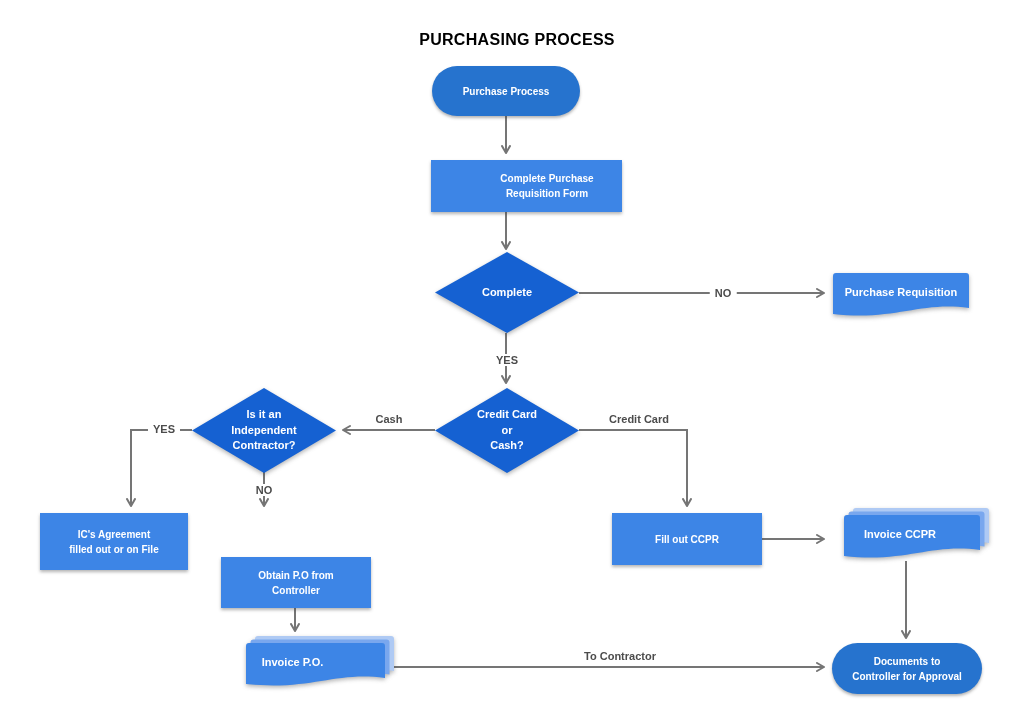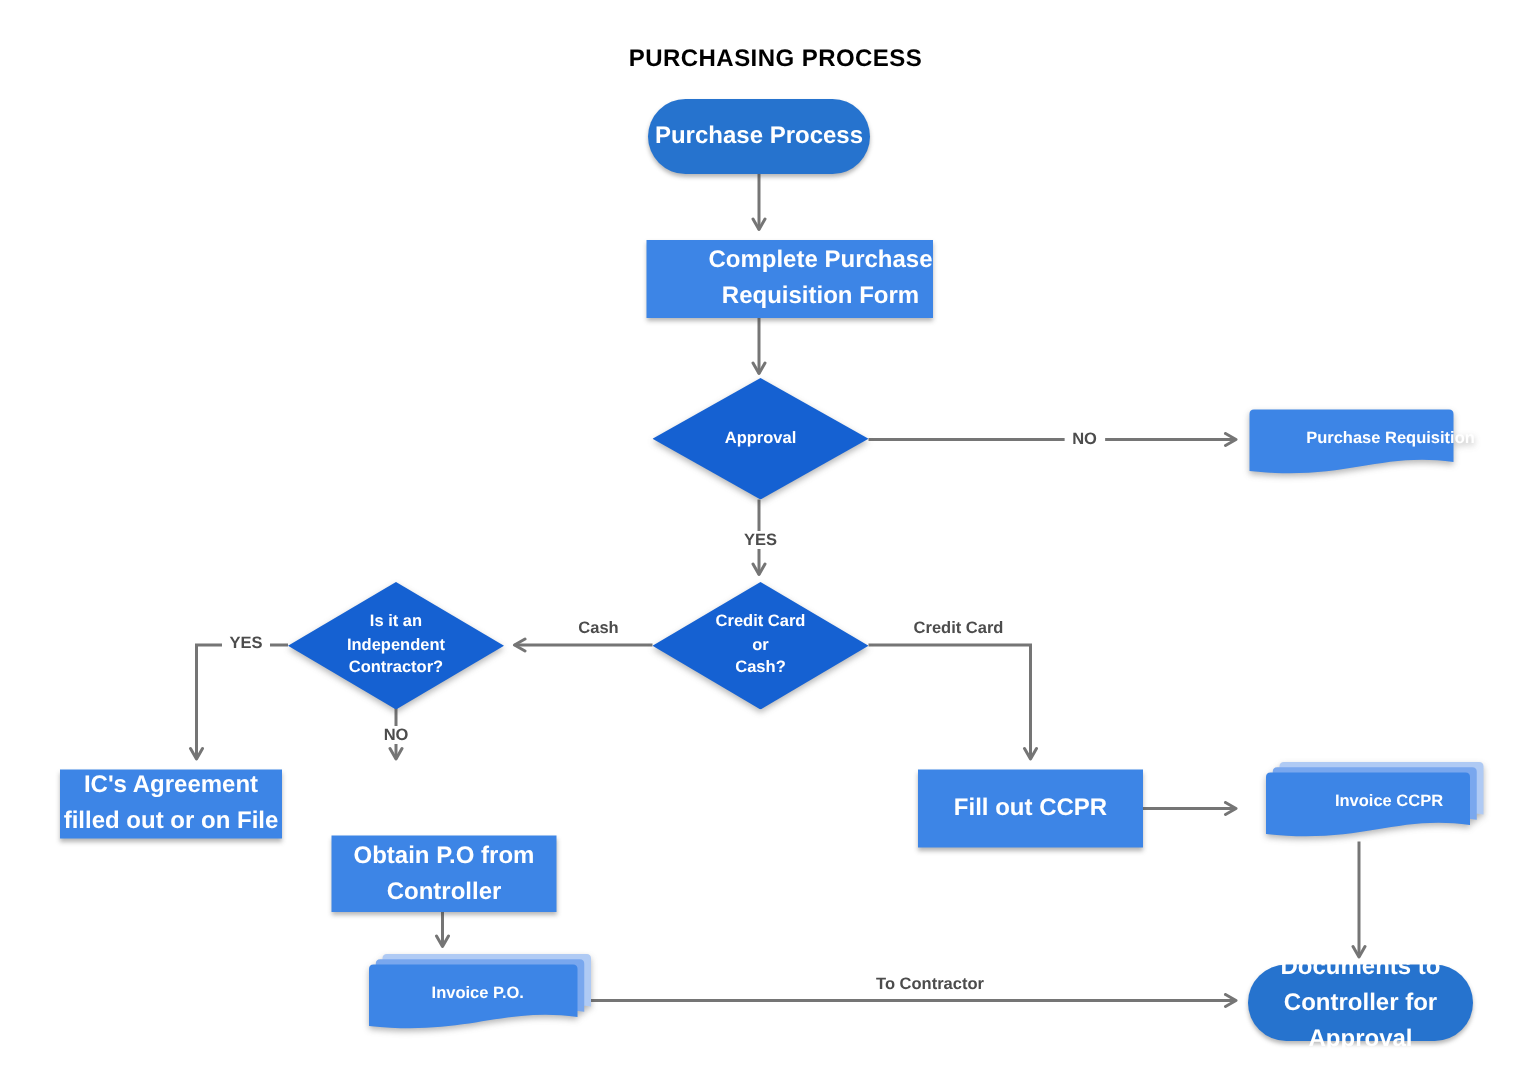--- a/index.html
+++ b/index.html
@@ -10,33 +10,33 @@
   .title{
     position:absolute;top:21px;left:0;width:1014px;margin:10px;text-align:center;
     font-size:16px;font-weight:800;letter-spacing:.3px;color:#000;
   }
   .edges{position:absolute;left:0;top:0;}
   
   .node{
     position:absolute;display:flex;align-items:center;justify-content:center;
   }
   .nlabel{
-    color:#fff;font-size:16px;font-weight:700;line-height:1.5;
+    color:#fff;font-size:10px;font-weight:700;line-height:1.5;
     text-align:center;white-space:pre-line;
   }
   .process{background:#3D85E6;box-shadow:0 2px 3px rgba(60,60,60,.38);}
   .terminator{background:#2673CE;box-shadow:0 2px 3px rgba(60,60,60,.38);}
   .dwrap{position:absolute;filter:drop-shadow(0 2px 2px rgba(60,60,60,.38));}
   .diamond{position:absolute;inset:0;background:#1561D2;
     clip-path:polygon(50% 0,100% 50%,50% 100%,0 50%);}
   .dlabel{position:absolute;inset:0;display:flex;align-items:center;justify-content:center;
     color:#fff;font-size:11px;font-weight:700;line-height:1.45;text-align:center;white-space:pre-line;}
   .docwrap{position:absolute;filter:drop-shadow(0 2px 2px rgba(60,60,60,.38));}
   .doclabel{position:absolute;display:flex;align-items:center;justify-content:center;
-    color:#fff;font-size:11px;font-weight:700;text-align:center;white-space:pre-line;margin-left:26px;}
+    color:#fff;font-size:11px;font-weight:700;text-align:center;white-space:pre-line;}
   
   .elabel{
     position:absolute;transform:translate(-50%,-50%);background:#fff;padding:0 5px;
     font-size:11px;font-weight:600;color:#4C4C4C;white-space:nowrap;
   }
 </style>
 </head>
 <body>
 
 <div class="canvas">
@@ -69,21 +69,21 @@
     <span class="nlabel">Purchase Process</span>
   </div>
 
   <div class="node process" style="left:431px;top:160px;width:150px;height:52px;padding-left:41px;">
     <span class="nlabel">Complete Purchase
 Requisition Form</span>
   </div>
 
   <div class="dwrap" style="left:435px;top:252px;width:144px;height:81px;">
     <div class="diamond"></div>
-    <div class="dlabel">Approval</div>
+    <div class="dlabel">Complete</div>
   </div>
 
   <div class="docwrap" style="left:832px;top:272px;width:138px;height:46px;">
     <svg width="138" height="46" viewBox="0 0 138 46">
       <path d="M1,4 Q1,1 4,1 L134,1 Q137,1 137,4 L137,36 C88,29 64,49 1,42 Z" fill="#3D85E6"></path>
     </svg>
     <div class="doclabel" style="left:0;top:0;width:138px;height:40px;">Purchase Requisition</div>
   </div>
 
   <div class="dwrap" style="left:435px;top:388px;width:144px;height:85px;">
@@ -93,21 +93,21 @@
 Cash?</div>
   </div>
 
   <div class="dwrap" style="left:192px;top:388px;width:144px;height:85px;">
     <div class="diamond"></div>
     <div class="dlabel">Is it an
 Independent
 Contractor?</div>
   </div>
 
-  <div class="node process" style="left:40px;top:513px;width:148px;height:46px;justify-content:center;">
+  <div class="node process" style="left:40px;top:513px;width:148px;height:57px;justify-content:center;">
     <span class="nlabel">IC's Agreement
 filled out or on File</span>
   </div>
 
   <div class="node process" style="left:221px;top:513px;width:150px;height:51px;margin-top:44px;">
     <span class="nlabel">Obtain P.O from
 Controller</span>
   </div>
 
   <div class="node process" style="left:612px;top:513px;width:150px;height:52px;">
@@ -132,19 +132,19 @@
     <div class="doclabel" style="left:0;top:7px;width:141px;height:40px;">Invoice P.O.</div>
   </div>
 
   <div class="node terminator" style="left:832px;top:643px;width:150px;height:51px;border-radius:26px;">
     <span class="nlabel">Documents to
 Controller for Approval</span>
   </div>
 
   <span class="elabel" style="left:723px;top:293px;">NO</span>
   <span class="elabel" style="left:507px;top:360px;">YES</span>
-  <span class="elabel" style="left:399px;top:419px;">Cash</span>
+  <span class="elabel" style="left:389px;top:419px;">Cash</span>
   <span class="elabel" style="left:639px;top:419px;">Credit Card</span>
   <span class="elabel" style="left:164px;top:429px;">YES</span>
   <span class="elabel" style="left:264px;top:490px;">NO</span>
   <span class="elabel" style="left:620px;top:656px;">To Contractor</span>
 
 </div>
 
 </body></html>

